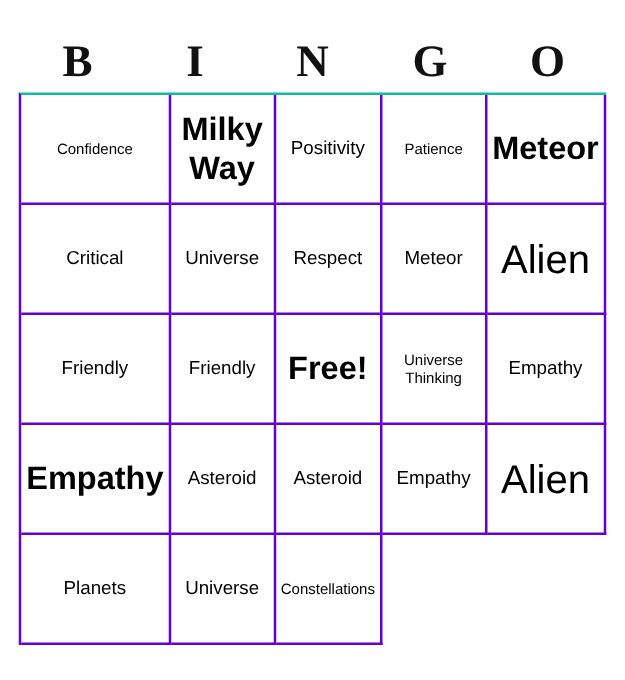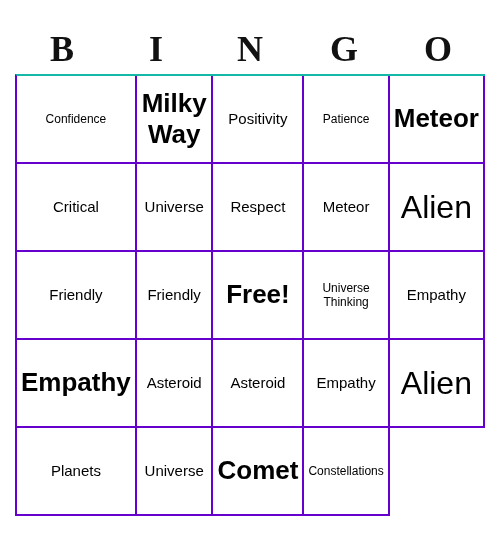--- a/index.html
+++ b/index.html
@@ -158,19 +158,16 @@
       <div class="bingo-cell">
         <span class="font-xlarge">Alien</span>
       </div>
       <div class="bingo-cell">
         <span class="font-medium">Planets</span>
       </div>
       <div class="bingo-cell">
         <span class="font-medium">Universe</span>
       </div>
       <div class="bingo-cell">
-        <span class="font-large">Comet</span>
-      </div>
-      <div class="bingo-cell">
         <span class="font-small">Constellations</span>
       </div>
     </div>
 </div>
 
 </body></html>

